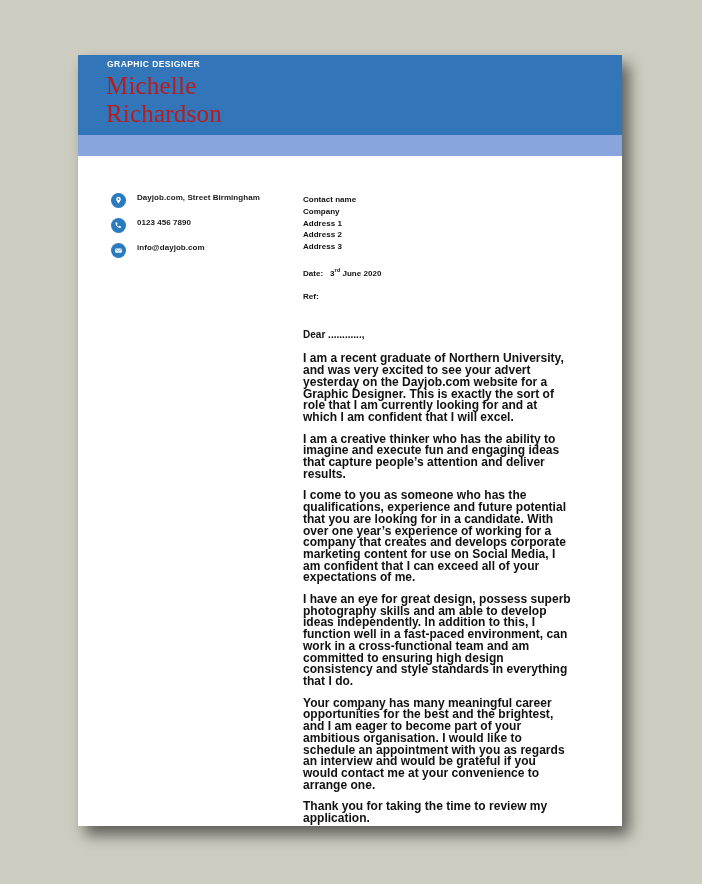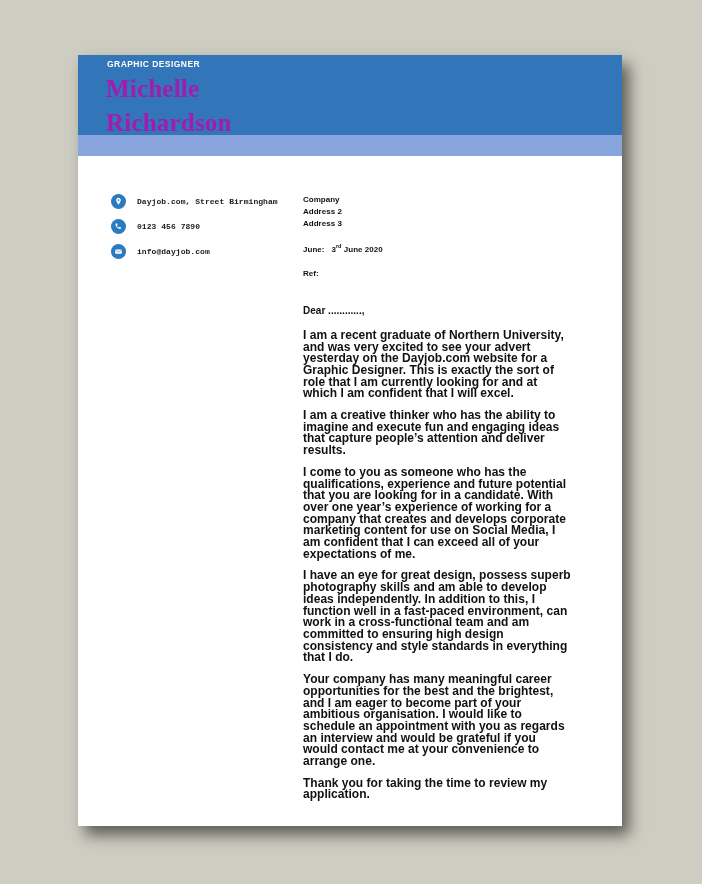--- a/index.html
+++ b/index.html
@@ -38,25 +38,25 @@
     left: 0;
     top: 0;
     width: 100%;
     height: 80px;
     background: #3275b8;
   }
   .header-name {
     position: absolute;
     left: 28px;
     top: 17px;
-    color: #a21caf;
+    color: #b91c1c;
     font-family: "Liberation Serif", serif;
-    font-weight: bold;
+    font-weight: normal;
     font-size: 25px;
-    line-height: 34px;
+    line-height: 28px;
     letter-spacing: 0.2px;
     white-space: pre-line;
   }
   .subtitle-band {
     position: absolute;
     left: 0;
     top: 80px;
     width: 100%;
     height: 21px;
     background: #88a5dd;
@@ -73,24 +73,23 @@
 
   
   .contact-col {
     position: absolute;
     left: 33px;
     top: 138px;
     width: 215px;
   }
   .contact-row {
     display: flex;
-    align-items: center;
+    align-items: flex-start;
     height: 17px;
     margin-bottom: 8px;
-    font-family: Liberation Mono, monospace;
   }
   .contact-icon {
     width: 15px;
     height: 15px;
     border-radius: 50%;
     background: #2a7ac0;
     flex: 0 0 15px;
     display: flex;
     align-items: center;
     justify-content: center;
@@ -214,28 +213,30 @@
           </svg>
         </span>
         <span class="contact-text">info@dayjob.com</span>
       </div>
 
     </div>
 
     <div class="letter-col">
 
       <div>
+        <div class="addr-line">Contact name</div>
         <div class="addr-line">Company</div>
+        <div class="addr-line">Address 1</div>
         <div class="addr-line">Address 2</div>
         <div class="addr-line">Address 3</div>
       </div>
 
       <div class="block-gap-1"></div>
 
-      <div class="date-line"><span>June:</span><span class="date-sep"></span><span>3</span><span class="sup">rd</span> <span>June 2020</span></div>
+      <div class="date-line"><span>Date:</span><span class="date-sep"></span><span>3</span><span class="sup">rd</span> <span>June 2020</span></div>
 
       <div class="block-gap-2"></div>
 
       <div class="ref-line">Ref:</div>
 
       <div class="block-gap-3"></div>
 
       <div class="salutation">Dear ............,</div>
 
       <div class="para">I am a recent graduate of Northern University, and was very excited to see your advert yesterday on the Dayjob.com website for a Graphic Designer. This is exactly the sort of role that I am currently looking for and at which I am confident that I will excel.</div>

